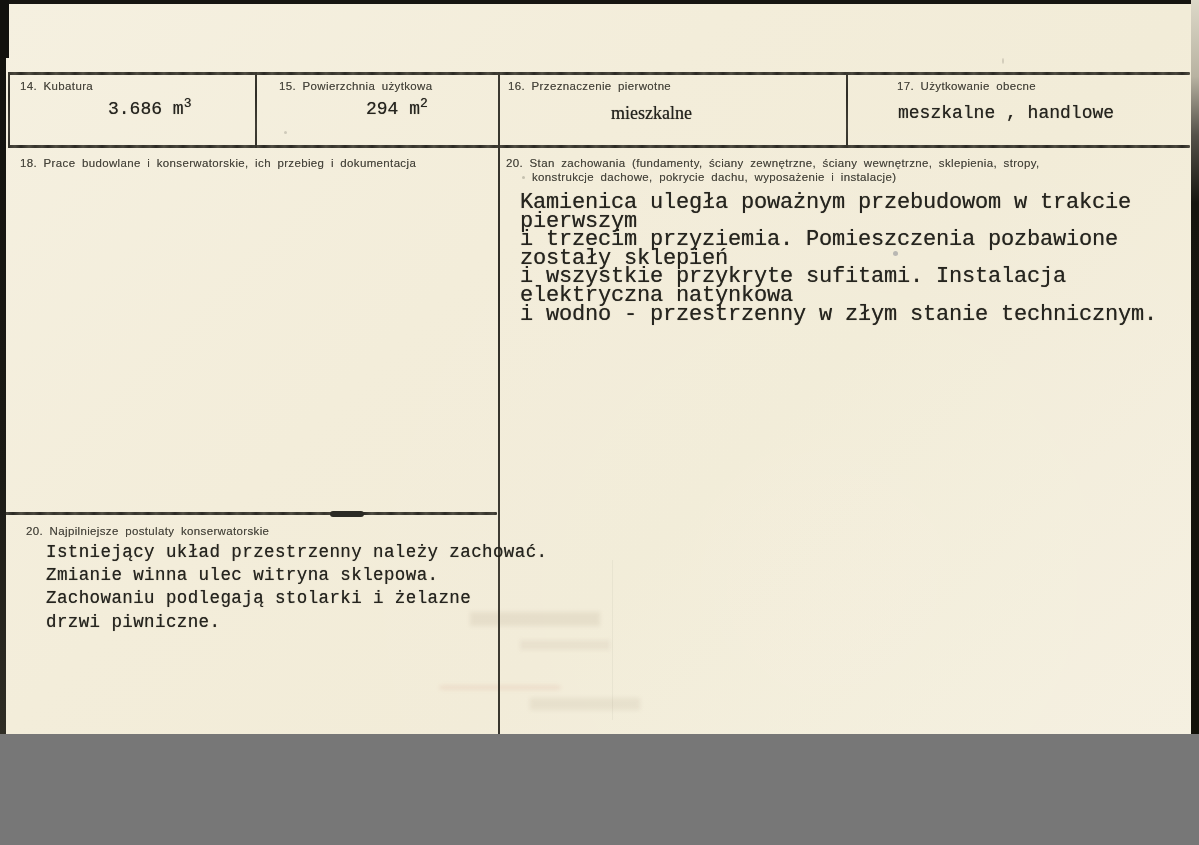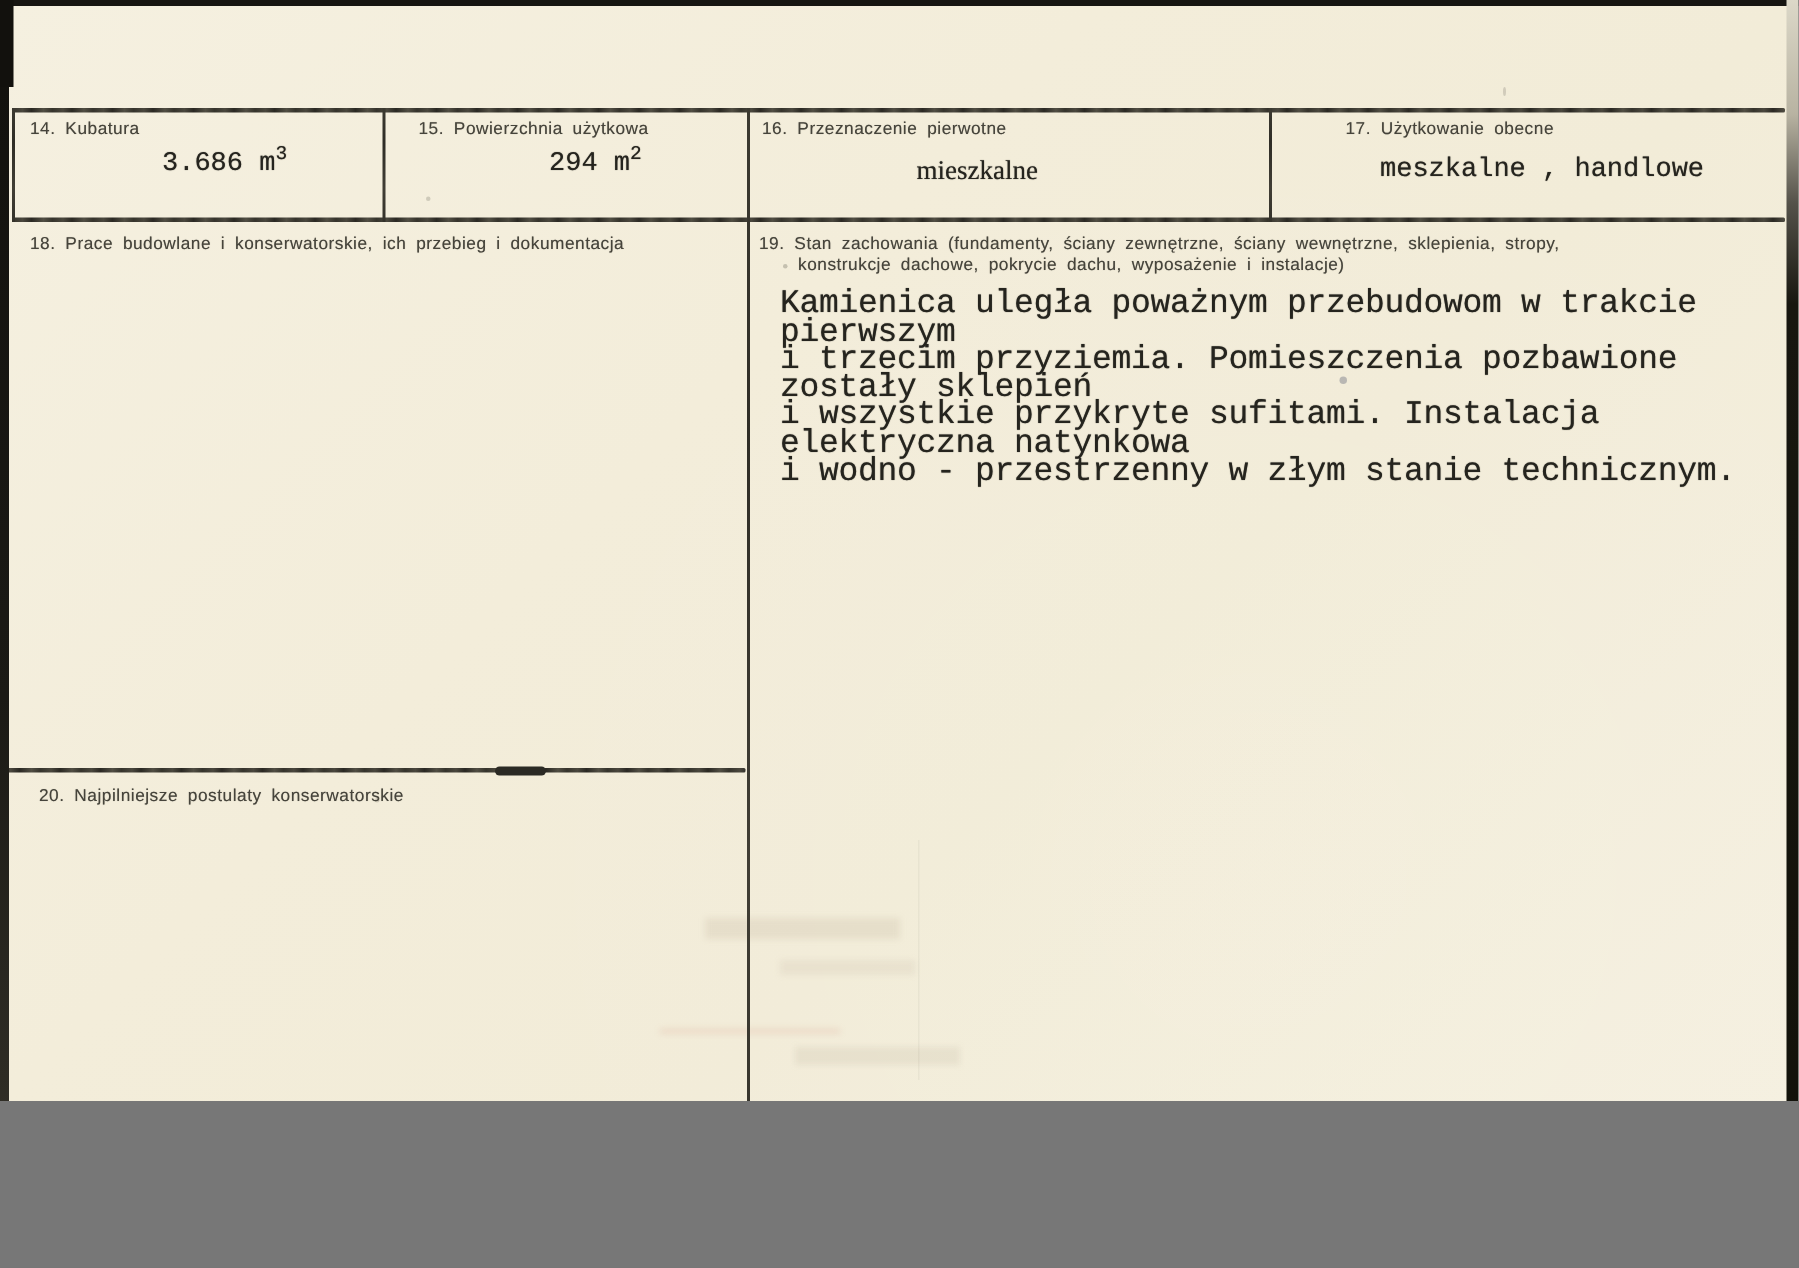--- a/index.html
+++ b/index.html
@@ -60,34 +60,40 @@
   <div class="label" style="left:20px;top:80px;">14. Kubatura</div>
   <div class="mono val" style="left:108px;top:99px;"><span>3.686 m</span><span class="sup">3</span></div>
 
   <div class="label" style="left:279px;top:80px;">15. Powierzchnia użytkowa</div>
   <div class="mono val" style="left:366px;top:99px;"><span>294 m</span><span class="sup">2</span></div>
 
   <div class="label" style="left:508px;top:80px;">16. Przeznaczenie pierwotne</div>
   <div class="mono val" style="left:611px;top:103px;font-family:Liberation Serif, serif;">mieszkalne</div>
 
   <div class="label" style="left:856px;top:80px;margin-left:41px;">17. Użytkowanie obecne</div>
-  <div class="mono val" style="left:920px;top:103px;">meszkalne , handlowe</div>
+  <div class="mono val" style="left:898px;top:103px;">meszkalne , handlowe</div>
 
   <div class="label" style="left:20px;top:157px;">18. Prace budowlane i konserwatorskie, ich przebieg i dokumentacja</div>
 
-  <div class="label" style="left:506px;top:157px;">19. Stan zachowania (fundamenty, ściany zewnętrzne, ściany wewnętrzne, sklepienia, stropy,</div>
+  <div class="label" style="left:506px;top:157px;">20. Stan zachowania (fundamenty, ściany zewnętrzne, ściany wewnętrzne, sklepienia, stropy,</div>
   <div class="label" style="left:532px;top:171px;">konstrukcje dachowe, pokrycie dachu, wyposażenie i instalacje)</div>
   <div class="mono body19" style="left:520px;top:194px;">
     <div>Kamienica uległa poważnym przebudowom w trakcie pierwszym</div>
     <div>i trzecim przyziemia. Pomieszczenia pozbawione zostały sklepień</div>
     <div>i wszystkie przykryte sufitami. Instalacja elektryczna natynkowa</div>
     <div>i wodno - przestrzenny w złym stanie technicznym.</div>
   </div>
 
   <div class="label" style="left:26px;top:525px;">20. Najpilniejsze postulaty konserwatorskie</div>
+  <div class="mono body20" style="left:46px;top:541px;">
+    <div>Istniejący układ przestrzenny należy zachować.</div>
+    <div>Zmianie winna ulec witryna sklepowa.</div>
+    <div>Zachowaniu podlegają stolarki i żelazne</div>
+    <div>drzwi piwniczne.</div>
+  </div>
 
   <div class="ghost" style="left:470px;top:612px;width:130px;height:14px;background:rgba(160,140,115,.14);"></div>
   <div class="ghost" style="left:520px;top:640px;width:90px;height:10px;background:rgba(160,140,115,.10);"></div>
   <div class="ghost" style="left:440px;top:686px;width:120px;height:3px;background:rgba(205,120,100,.18);"></div>
   <div class="ghost" style="left:530px;top:698px;width:110px;height:12px;background:rgba(160,140,115,.12);"></div>
   <div class="speck" style="left:893px;top:251px;width:5px;height:5px;background:rgba(80,85,110,.35);"></div>
   <div class="speck" style="left:522px;top:176px;width:3px;height:3px;background:rgba(60,58,48,.25);"></div>
   <div class="speck" style="left:284px;top:131px;width:3px;height:3px;background:rgba(60,58,48,.2);"></div>
   <div class="speck" style="left:1002px;top:58px;width:2px;height:6px;background:rgba(60,58,48,.18);"></div>
   <div class="speck" style="left:250px;top:532px;width:3px;height:3px;background:rgba(60,58,48,.18);"></div>

